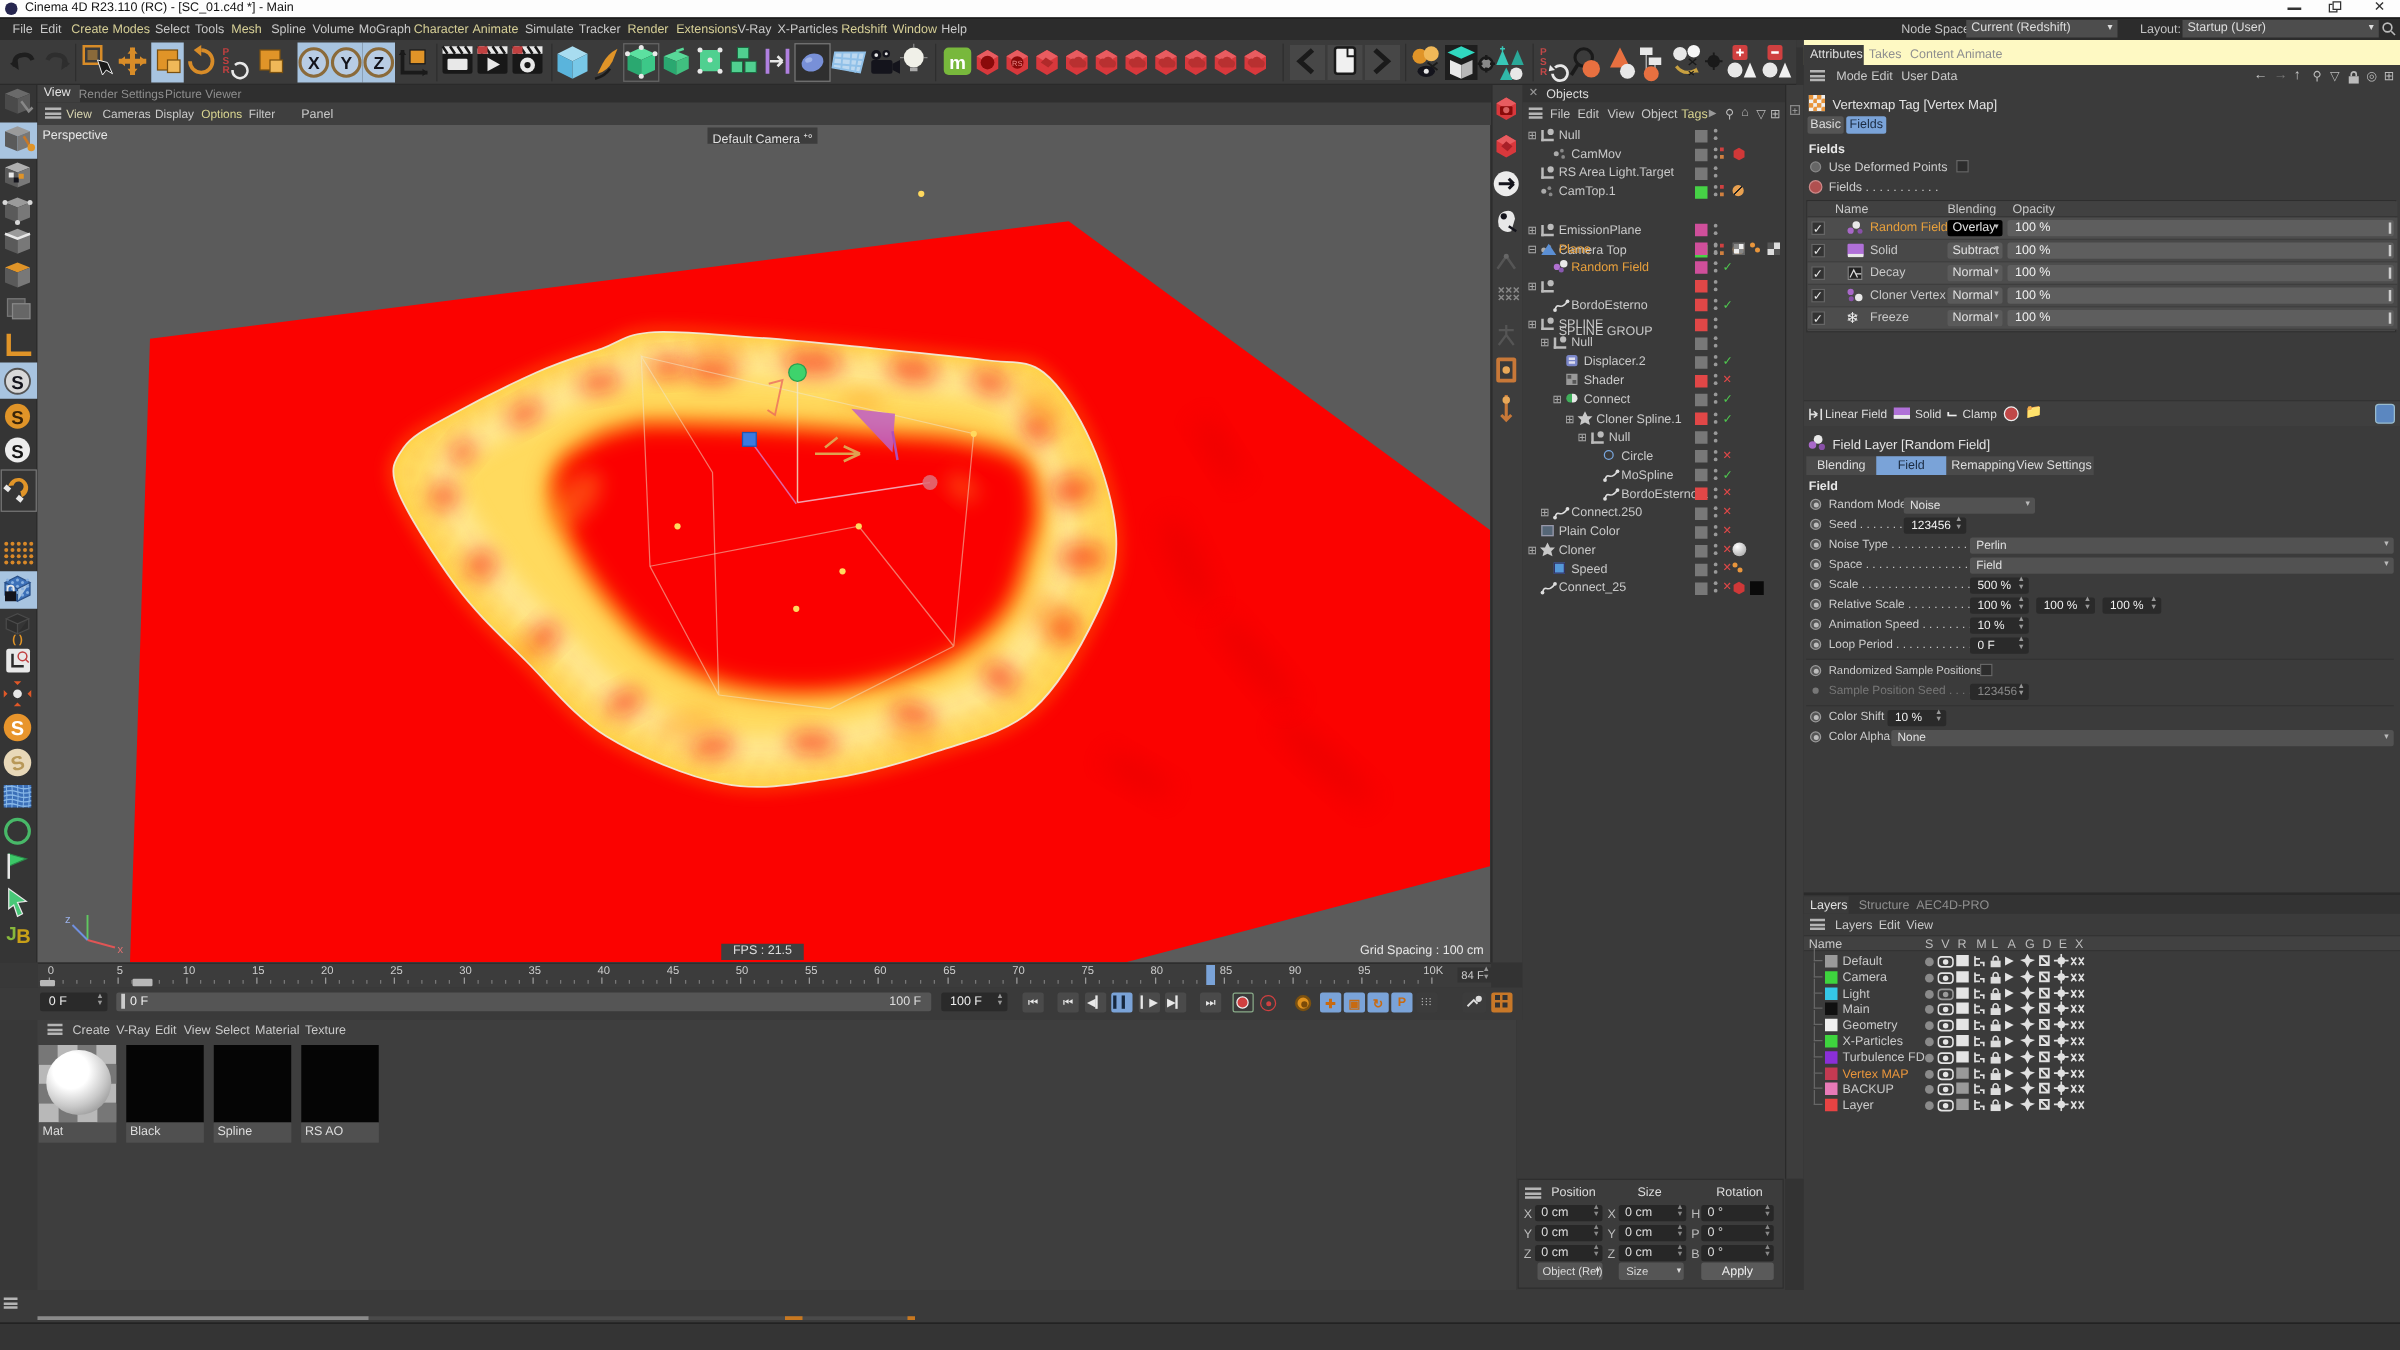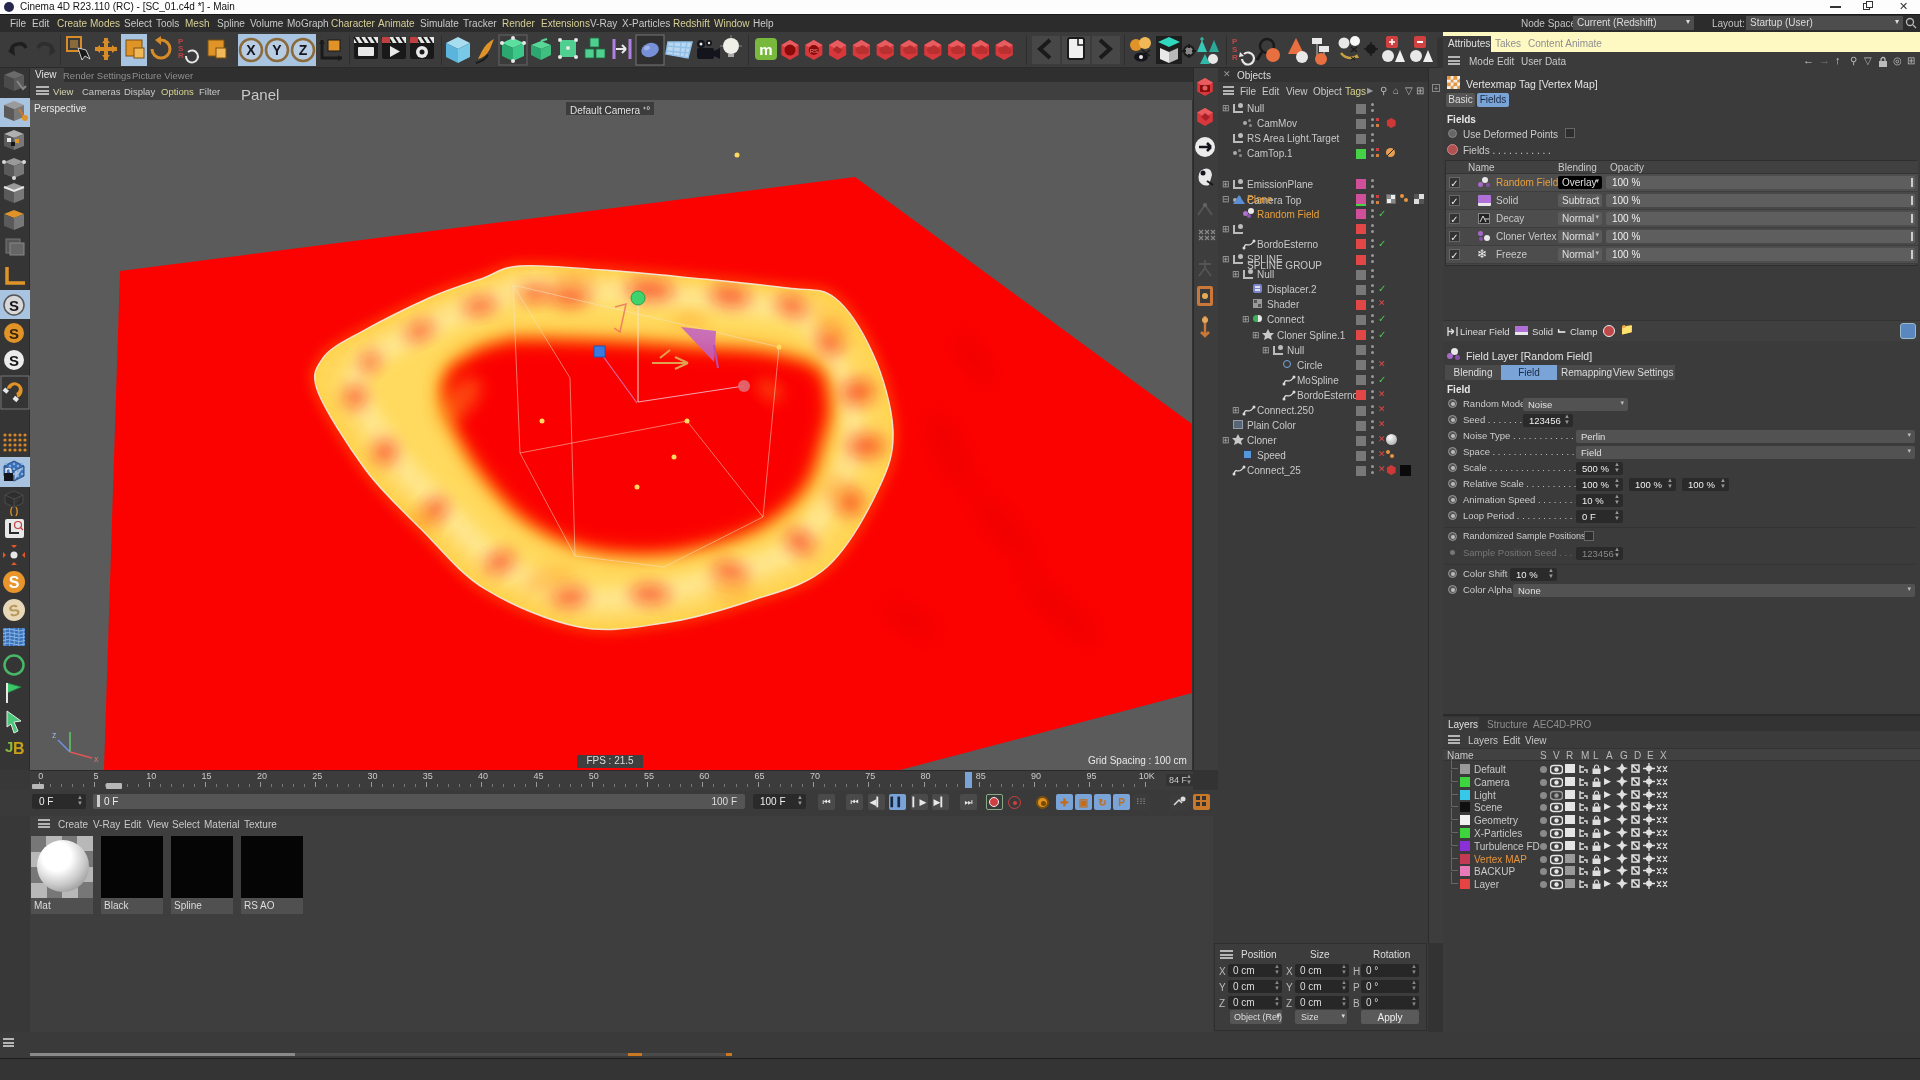--- a/index.html
+++ b/index.html
@@ -499,21 +499,21 @@
 <div class="abs" style="left:30px;top:68px;width:34px;height:14px;background:#3f3f3f;color:#e3e3e3;font-size:10px;padding:1px 0 0 5px;">View</div>
 <div class="abs" style="left:63px;top:70px;color:#8f8f8f;font-size:9.5px;">Render Settings</div>
 <div class="abs" style="left:132px;top:70px;color:#8f8f8f;font-size:9.5px;">Picture Viewer</div>
 <div class="abs" style="left:30px;top:82px;width:1163px;height:18px;background:#3f3f3f;"></div>
 <span class="hb" style="position:absolute;left:36px;top:86px;"></span>
 <div class="abs" style="left:53px;top:86px;color:#d8d4b0;font-size:9.5px;">View</div>
 <div class="abs" style="left:82px;top:86px;color:#c9c9c9;font-size:9.5px;">Cameras</div>
 <div class="abs" style="left:124px;top:86px;color:#c9c9c9;font-size:9.5px;">Display</div>
 <div class="abs" style="left:161px;top:86px;color:#d8d490;font-size:9.5px;">Options</div>
 <div class="abs" style="left:199px;top:86px;color:#c9c9c9;font-size:9.5px;">Filter</div>
-<div class="abs" style="left:229px;top:86px;color:#c9c9c9;font-size:15px;padding-left:12px;">Panel</div>
+<div class="abs" style="left:229px;top:86px;color:#c9c9c9;font-size:10px;padding-left:12px;">Panel</div>
 <div class="abs" style="left:30px;top:100px;width:1162px;height:670px;background:#5b5b5b;overflow:hidden;">
 <svg width="1162" height="670">
       <defs>
 <filter id="b4" x="-60%" y="-60%" width="220%" height="220%">
           <feGaussianBlur stdDeviation="4"></feGaussianBlur>
         </filter>
 <filter id="b6" x="-60%" y="-60%" width="220%" height="220%">
           <feGaussianBlur stdDeviation="6"></feGaussianBlur>
         </filter>
 <filter id="b8" x="-60%" y="-60%" width="220%" height="220%">
@@ -1211,21 +1211,21 @@
         <circle cx="6" cy="5.5" r="3" fill="#e0e0e0"></circle>
         <path d="M6,0 V11 M0,5.5 H12" stroke="#e0e0e0" stroke-width="1.3"></path>
       </svg>
       <svg style="position:absolute;left:213px;top:1px;" width="12" height="10">
         <path d="M1,2 l4,6 M5,2 l-4,6 M7,2 l4,6 M11,2 l-4,6" stroke="#e0e0e0" stroke-width="1.3"></path>
       </svg>
     </div>
 <div class="abs" style="left:0;top:85.39999999999999px;width:477px;height:12.8px;">
       <span style="position:absolute;left:8px;top:-6px;width:7px;height:12px;border-left:1px solid #666;border-bottom:1px solid #666;"></span>
       <span style="position:absolute;left:17px;top:1px;width:10px;height:10px;background:#101010;"></span>
-      <span style="position:absolute;left:31px;top:1px;color:#c9c9c9;">Scene</span>
+      <span style="position:absolute;left:31px;top:1px;color:#c9c9c9;">Main</span>
       <span style="position:absolute;left:97px;top:3px;width:7px;height:7px;border-radius:50%;background:#8a8a8a;"></span>
       <svg style="position:absolute;left:107px;top:1px;" width="13" height="11">
         <rect x="0.5" y="1.5" width="12" height="8" rx="3" fill="none" stroke="#e4e4e4" stroke-width="1.5"></rect>
         <circle cx="6.5" cy="5.5" r="2.2" fill="#e4e4e4"></circle>
       </svg>
       <span style="position:absolute;left:122px;top:1px;width:10px;height:9px;background:#e4e4e4;"></span>
       <svg style="position:absolute;left:135px;top:1px;" width="12" height="10">
         <path d="M2,1 V9 M2,3 H6 M2,8 H6 M6,6 H9 V9" stroke="#ddd" stroke-width="1.4" fill="none"></path>
       </svg>
       <svg style="position:absolute;left:149px;top:1px;" width="9" height="10">

